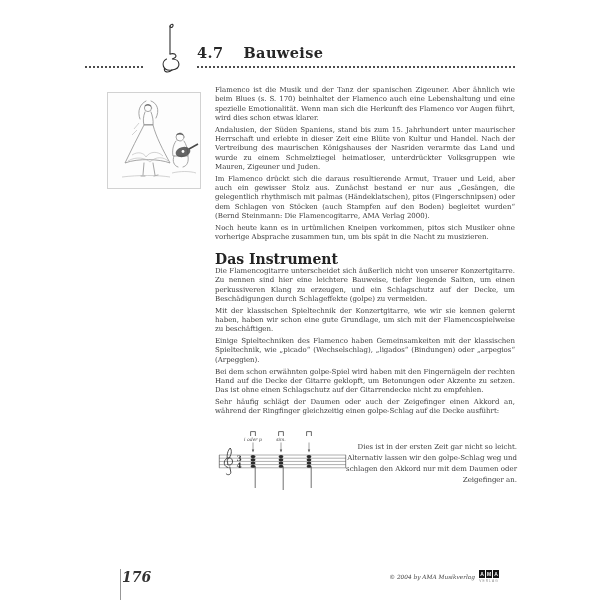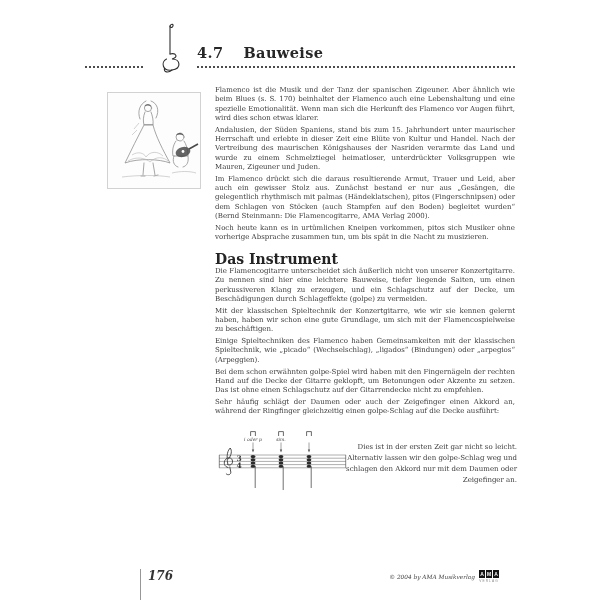--- a/index.html
+++ b/index.html
@@ -25,22 +25,22 @@
   .column p{margin:0 0 2.5px 0;}
   .column h3{font-size:14px;font-weight:bold;color:#242424;margin:13px 0 2.5px 0;text-align:left;}
 
   
   .notation-row{position:relative;margin-top:11px;height:84px;text-align:left;}
   .notation-svg{position:absolute;left:0;top:0;}
   .side-note{position:absolute;left:130px;top:14px;width:172px;font-size:7px;line-height:11px;
              text-align:right;color:#3c3c3c;}
 
   
-  .footer-pagenum{position:absolute;left:140px;top:569px;height:31px;border-left:1px solid #979797;
-                  padding-left:7px;font-style:italic;font-weight:bold;font-size:12px;color:#333;}
+  .footer-pagenum{position:absolute;left:120px;top:569px;height:31px;border-left:1px solid #979797;
+                  padding-left:1px;font-style:italic;font-weight:bold;font-size:14px;color:#333;}
   .footer-right{position:absolute;right:101px;top:570px;display:flex;align-items:center;gap:4px;}
   .copyright{font-style:italic;font-size:5.8px;color:#454545;white-space:nowrap;}
   .ama-logo{display:flex;flex-direction:column;align-items:center;}
   .ama-squares{display:flex;gap:1px;}
   .ama-squares span{display:inline-block;width:6px;height:8px;background:#151515;color:#fff;
                     font-family:"Liberation Sans",sans-serif;font-size:5px;font-weight:bold;
                     line-height:8px;text-align:center;}
   .ama-caption{font-family:"Liberation Sans",sans-serif;font-size:3.2px;letter-spacing:1.1px;
                color:#8a8a8a;margin-top:1px;}
 </style>

